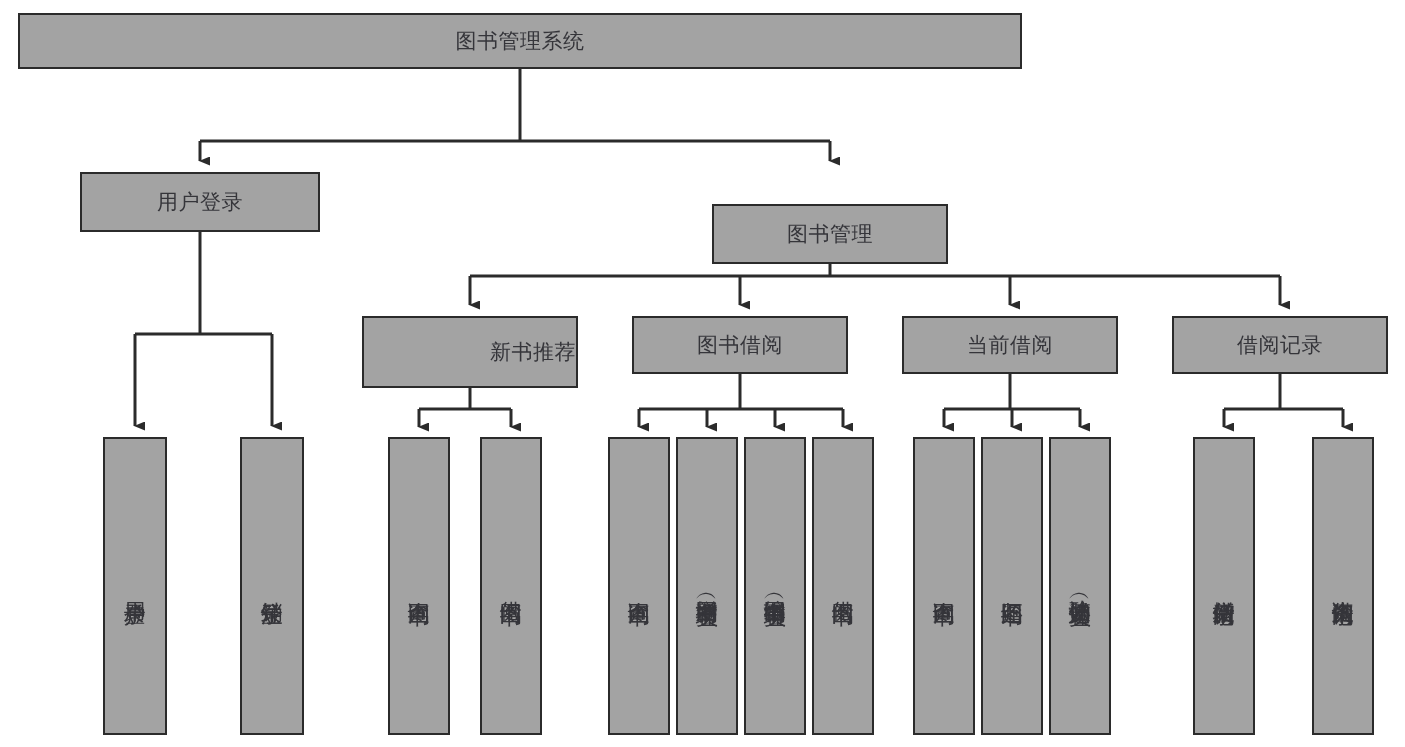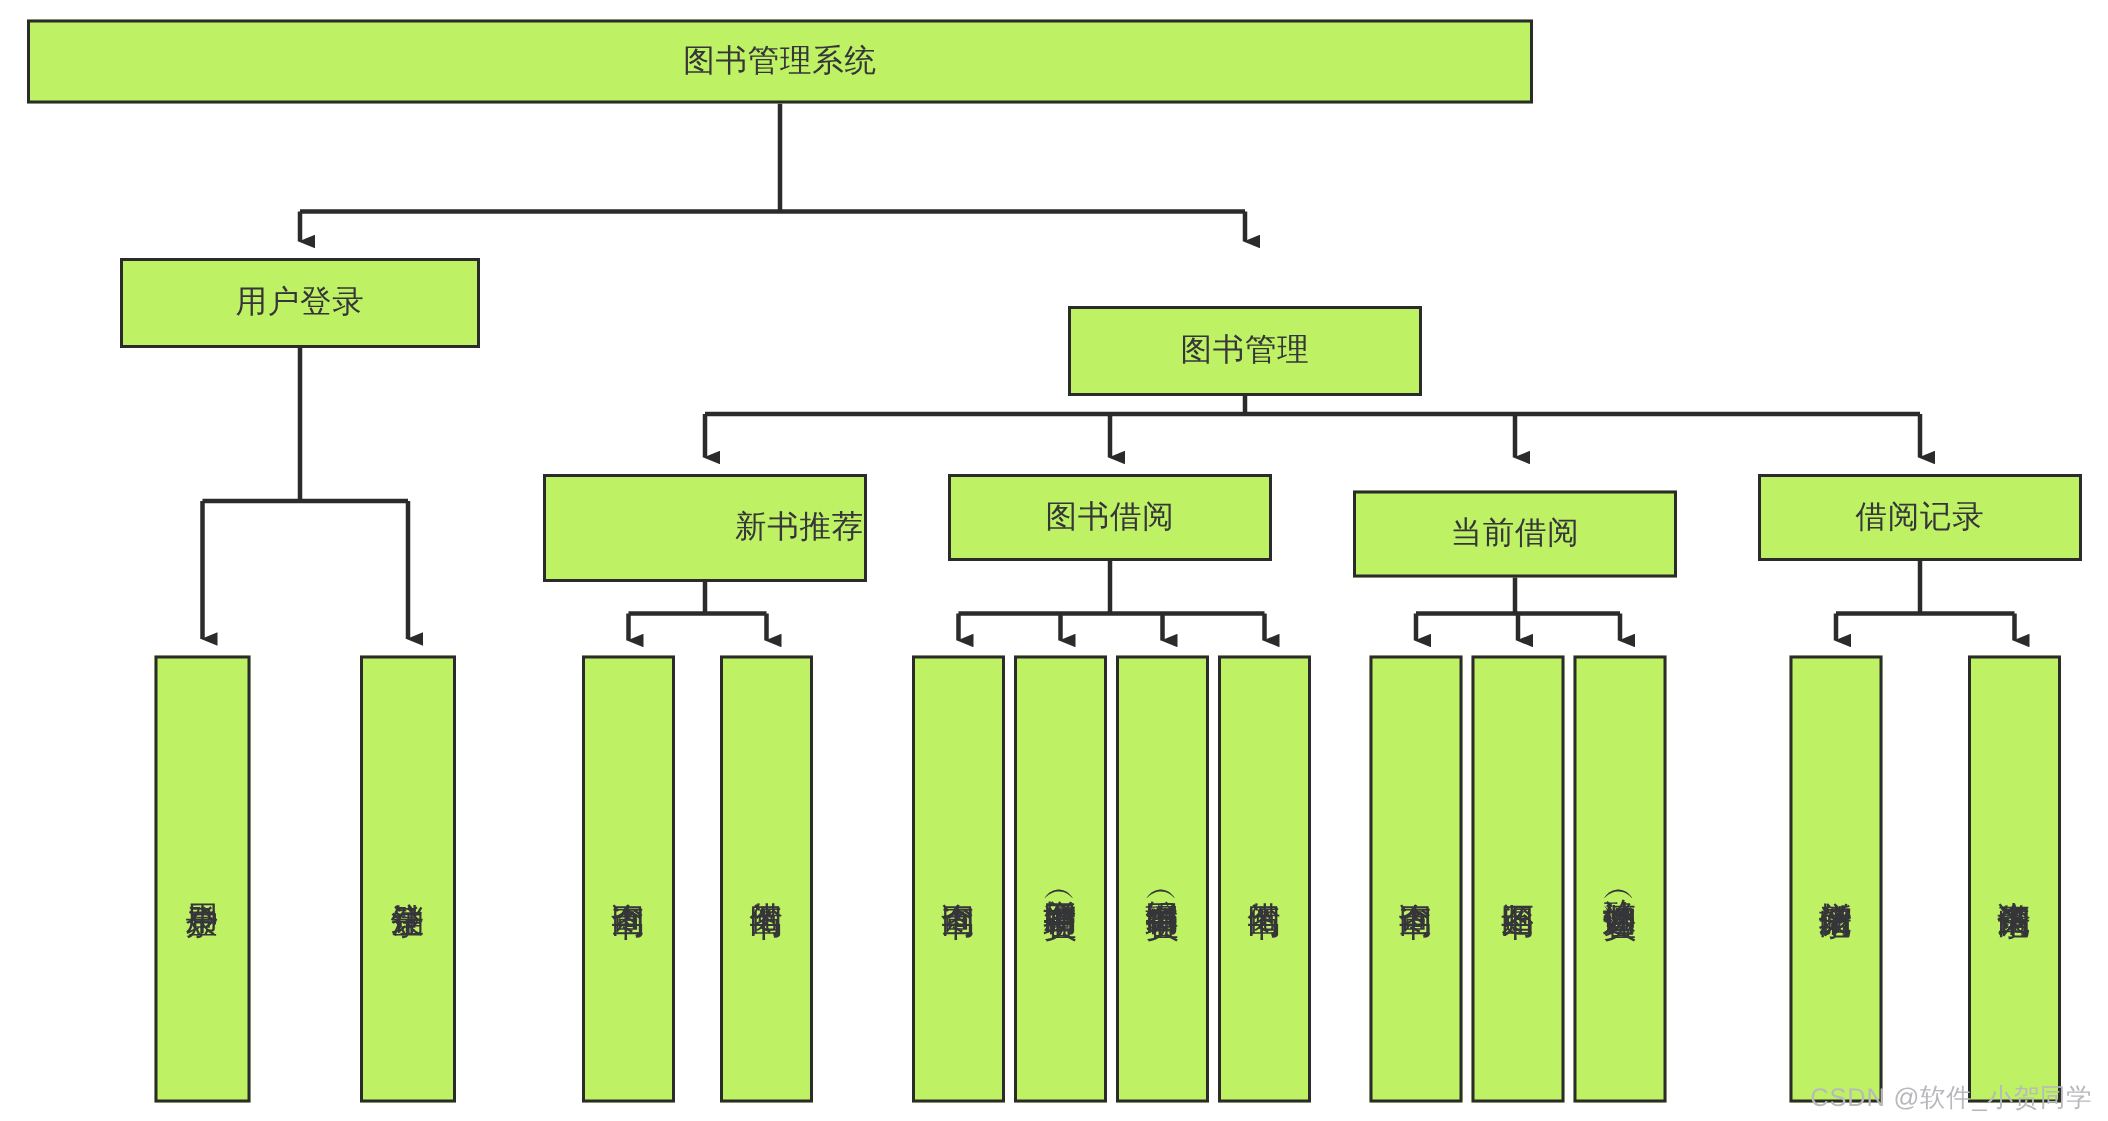--- a/index.html
+++ b/index.html
@@ -22,21 +22,21 @@
     position: absolute;
     left: 0;
     top: 0;
     width: 1405px;
     height: 747px;
   }
   .node {
     position: absolute;
     box-sizing: border-box;
     border: 2px solid #2b2b2b;
-    background: #bef264;
+    background: #a3a3a3;
     color: #35353a;
     display: flex;
     align-items: center;
     justify-content: center;
     text-align: center;
     line-height: 1.18;
     letter-spacing: 0.5px;
   }
   .node.horiz {
     font-size: 21px;
@@ -125,21 +125,21 @@
       </div>
       <div class="node horiz" style="left: 712px; top: 172px; width: 236px; height: 60px; margin-top: 32px;">
         <span class="txt">图书管理</span>
       </div>
       <div class="node horiz" style="left: 362px; top: 316px; width: 216px; height: 72px; justify-content: flex-end;">
         <span class="txt">新书推荐</span>
       </div>
       <div class="node horiz" style="left: 632px; top: 316px; width: 216px; height: 58px; justify-content: center;">
         <span class="txt">图书借阅</span>
       </div>
-      <div class="node horiz" style="left: 902px; top: 316px; width: 216px; height: 58px; margin-top: 11px;">
+      <div class="node horiz" style="left: 902px; top: 316px; width: 216px; height: 58px;">
         <span class="txt">当前借阅</span>
       </div>
       <div class="node horiz" style="left: 1172px; top: 316px; width: 216px; height: 58px;">
         <span class="txt">借阅记录</span>
       </div>
       <div class="node vert" style="left: 103px; top: 437px; width: 64px; height: 298px;">
         <span class="txt">用户登录</span>
       </div>
       <div class="node vert" style="left: 240px; top: 437px; width: 64px; height: 298px;">
         <span class="txt">注销登录</span>
@@ -172,14 +172,13 @@
         <span class="txt">确认归还（管理员）</span>
       </div>
       <div class="node vert" style="left: 1193px; top: 437px; width: 62px; height: 298px;">
         <span class="txt">新增借阅记录</span>
       </div>
       <div class="node vert" style="left: 1312px; top: 437px; width: 62px; height: 298px;">
         <span class="txt">查询借阅记录</span>
       </div>
     </div>
 
-  <div class="watermark">CSDN @软件_小贺同学</div>
 </div>
 
 </body></html>

